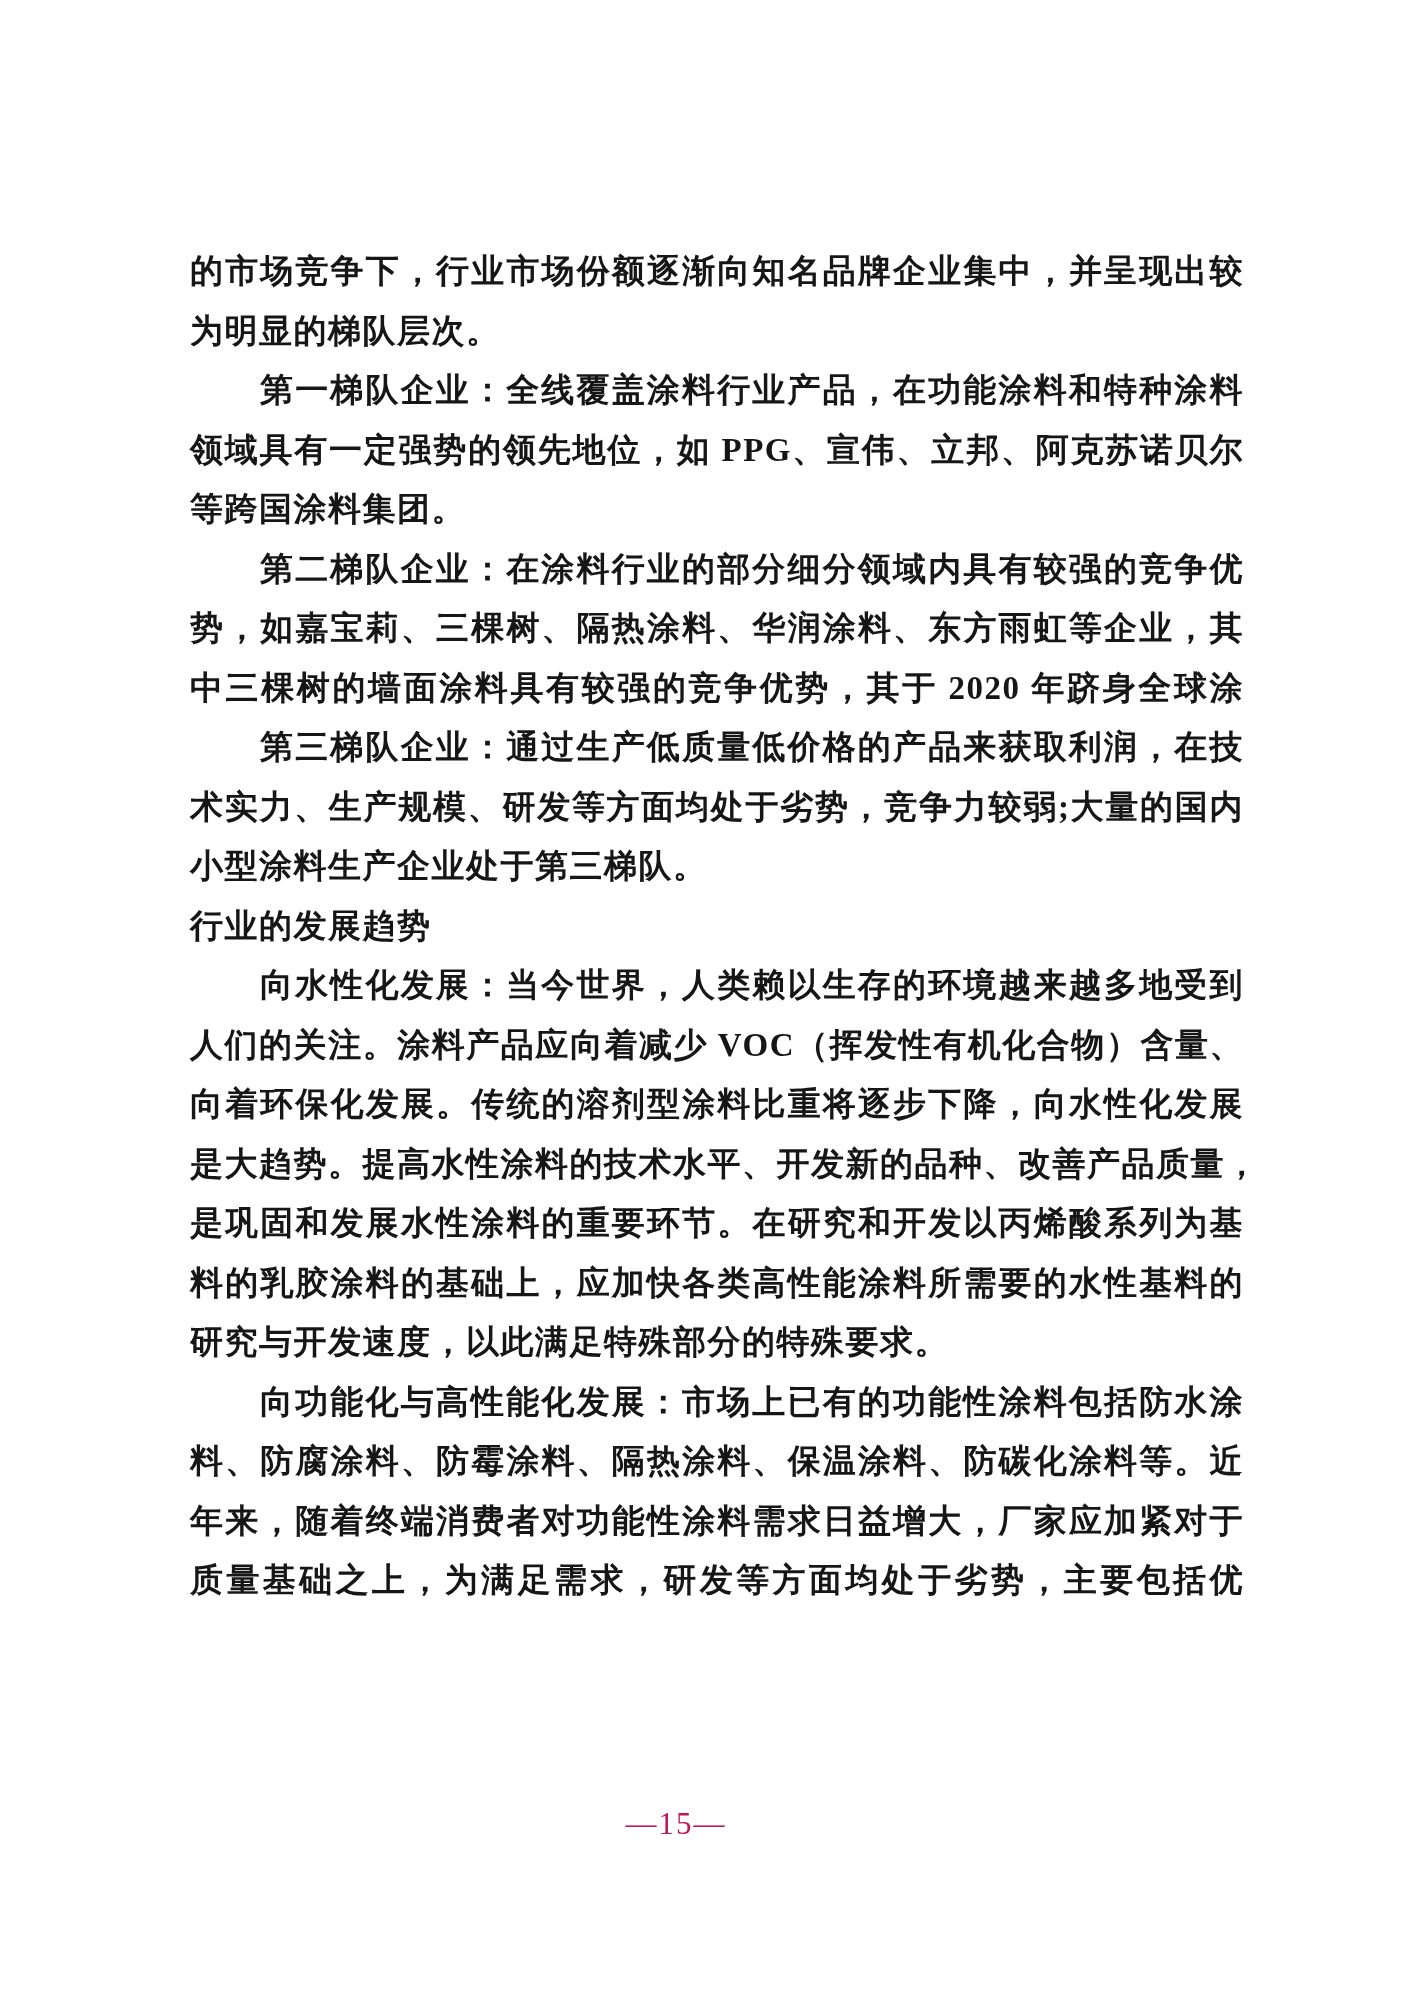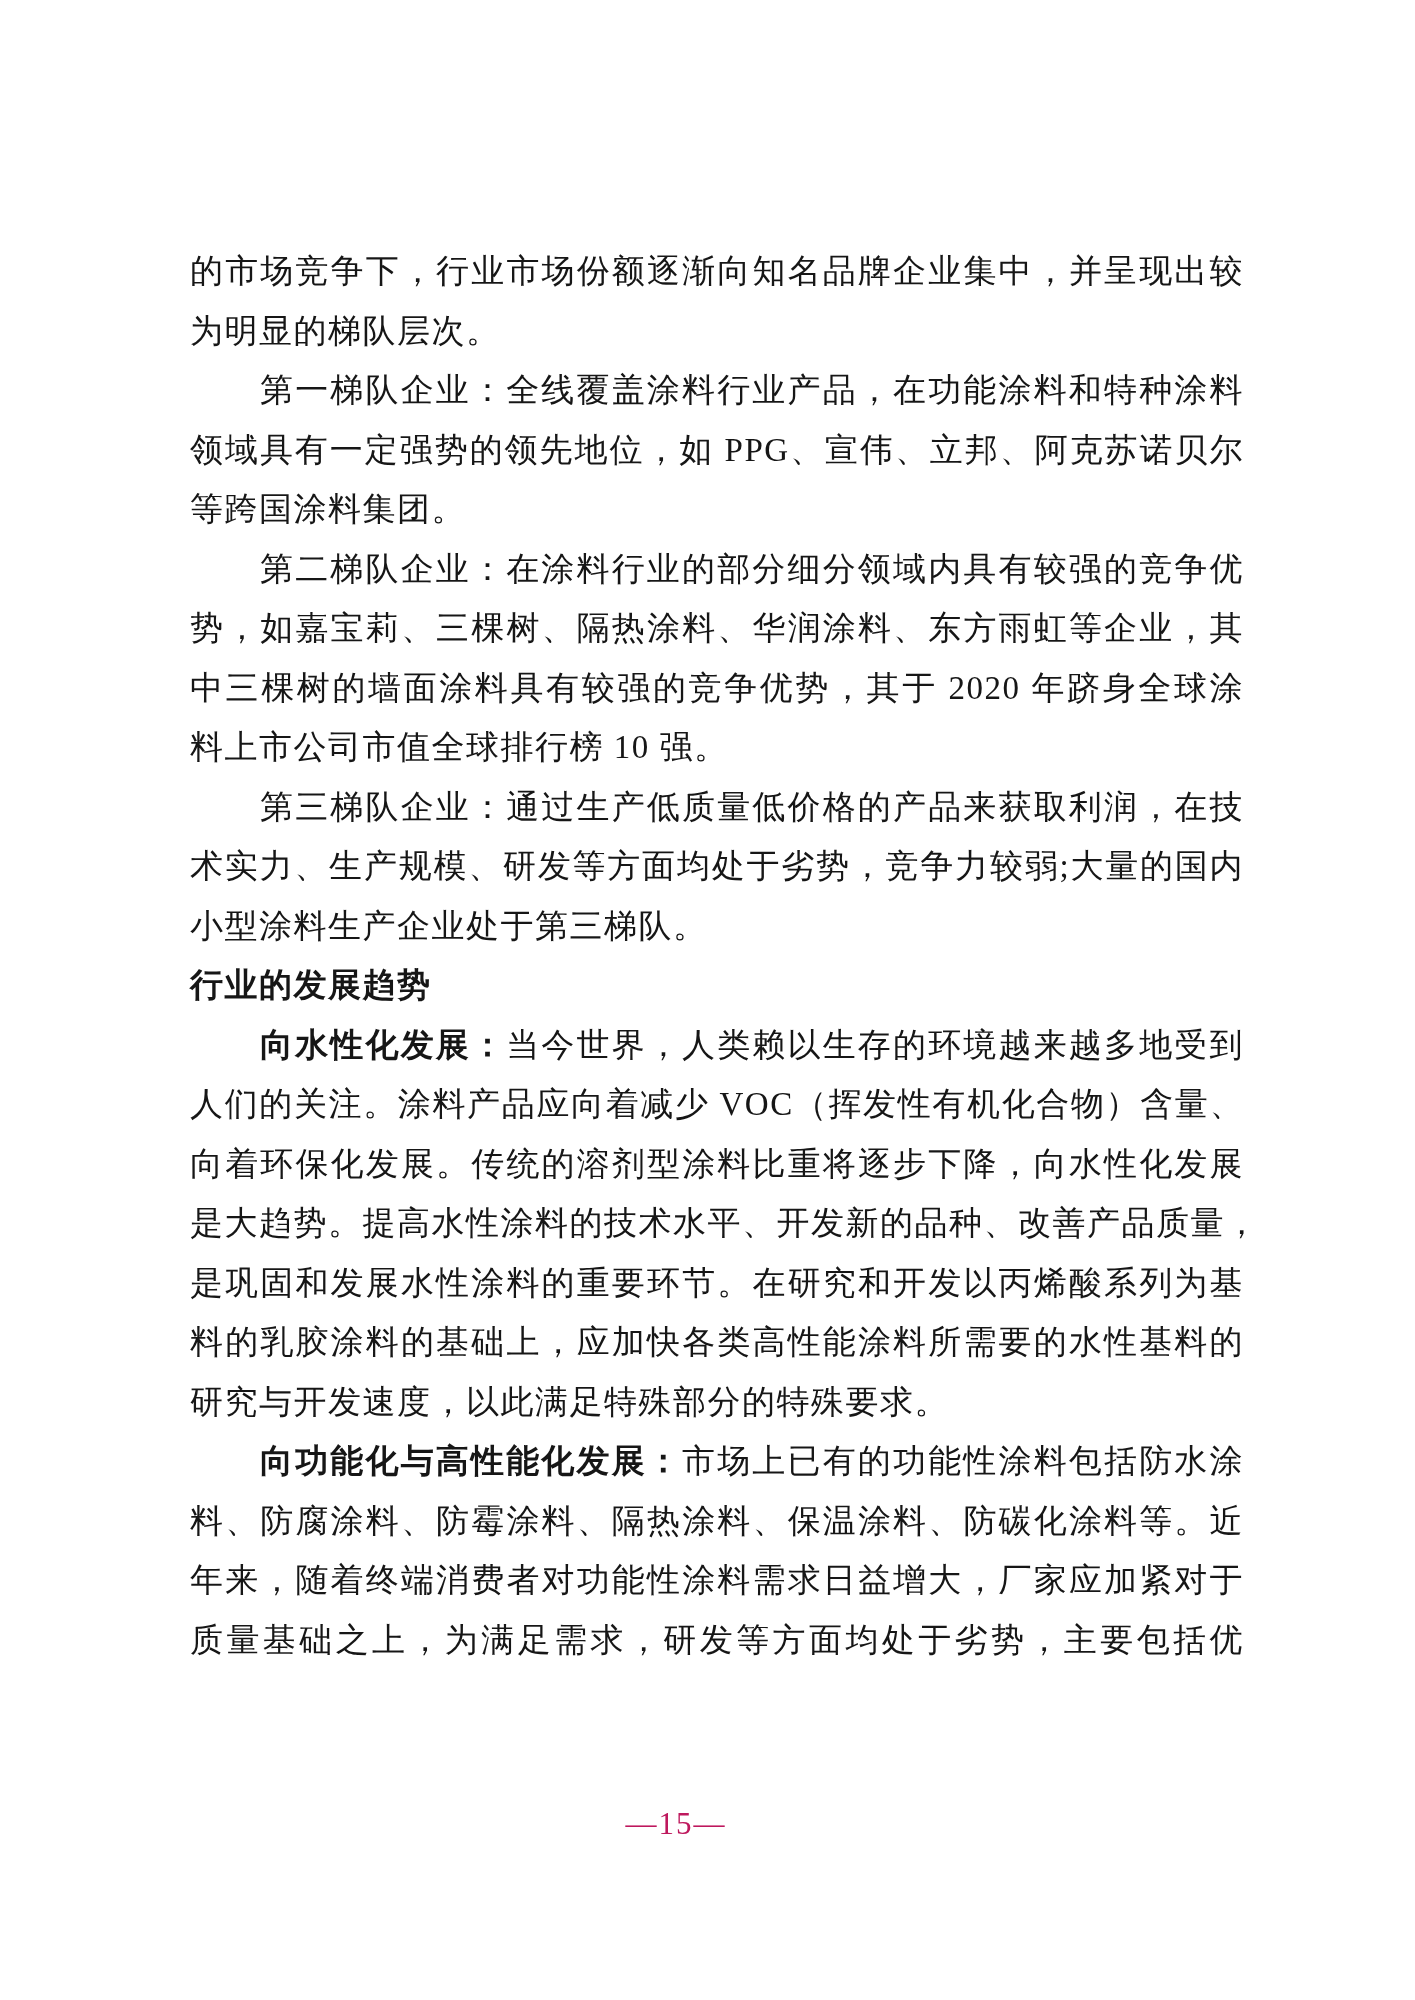--- a/index.html
+++ b/index.html
@@ -25,21 +25,21 @@
     font-size: 33px;
     letter-spacing: 1.5px;
     white-space: nowrap;
   }
   .line.fill {
     text-align: justify;
     text-align-last: justify;
     text-justify: inter-character;
   }
   .line.indent { text-indent: 70px; }
-  .seg { font-weight: normal; }
+  .seg { font-weight: bold; }
   .seg.bold {
     font-weight: bold;
     font-family: Liberation Serif, serif;
   }
   .page-number {
     position: absolute;
     left: 0;
     top: 1806px;
     width: 1352px;
     text-align: center;
@@ -54,21 +54,20 @@
 <div class="page">
   <main class="text-block">
       <div class="line fill"><span class="seg">的市场竞争下，行业市场份额逐渐向知名品牌企业集中，并呈现出较</span></div>
       <div class="line"><span class="seg">为明显的梯队层次。</span></div>
       <div class="line fill indent"><span class="seg">第一梯队企业：全线覆盖涂料行业产品，在功能涂料和特种涂料</span></div>
       <div class="line fill"><span class="seg">领域具有一定强势的领先地位，如 PPG、宣伟、立邦、阿克苏诺贝尔</span></div>
       <div class="line"><span class="seg">等跨国涂料集团。</span></div>
       <div class="line fill indent"><span class="seg">第二梯队企业：在涂料行业的部分细分领域内具有较强的竞争优</span></div>
       <div class="line fill"><span class="seg">势，如嘉宝莉、三棵树、隔热涂料、华润涂料、东方雨虹等企业，其</span></div>
       <div class="line fill"><span class="seg">中三棵树的墙面涂料具有较强的竞争优势，其于 2020 年跻身全球涂</span></div>
-      <div class="line"><span class="seg">料上市公司市值全球排行榜 10 强。</span></div>
       <div class="line fill indent"><span class="seg">第三梯队企业：通过生产低质量低价格的产品来获取利润，在技</span></div>
       <div class="line fill"><span class="seg">术实力、生产规模、研发等方面均处于劣势，竞争力较弱;大量的国内</span></div>
       <div class="line"><span class="seg">小型涂料生产企业处于第三梯队。</span></div>
       <div class="line"><span class="seg bold">行业的发展趋势</span></div>
       <div class="line fill indent"><span class="seg bold">向水性化发展：</span><span class="seg">当今世界，人类赖以生存的环境越来越多地受到</span></div>
       <div class="line fill"><span class="seg">人们的关注。涂料产品应向着减少 VOC（挥发性有机化合物）含量、</span></div>
       <div class="line fill"><span class="seg">向着环保化发展。传统的溶剂型涂料比重将逐步下降，向水性化发展</span></div>
       <div class="line fill"><span class="seg">是大趋势。提高水性涂料的技术水平、开发新的品种、改善产品质量，</span></div>
       <div class="line fill"><span class="seg">是巩固和发展水性涂料的重要环节。在研究和开发以丙烯酸系列为基</span></div>
       <div class="line fill"><span class="seg">料的乳胶涂料的基础上，应加快各类高性能涂料所需要的水性基料的</span></div>

